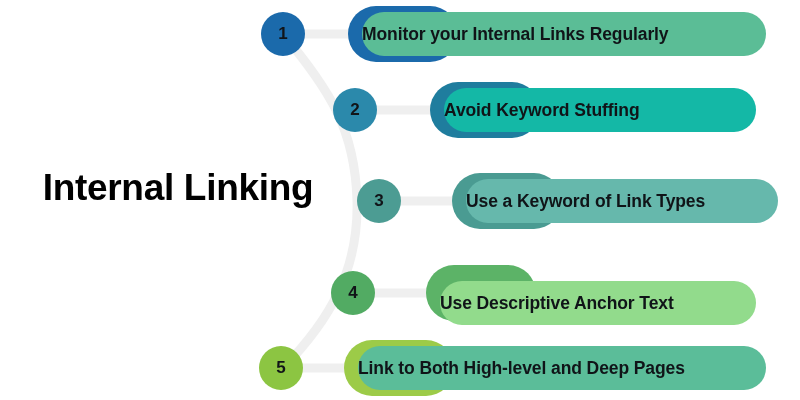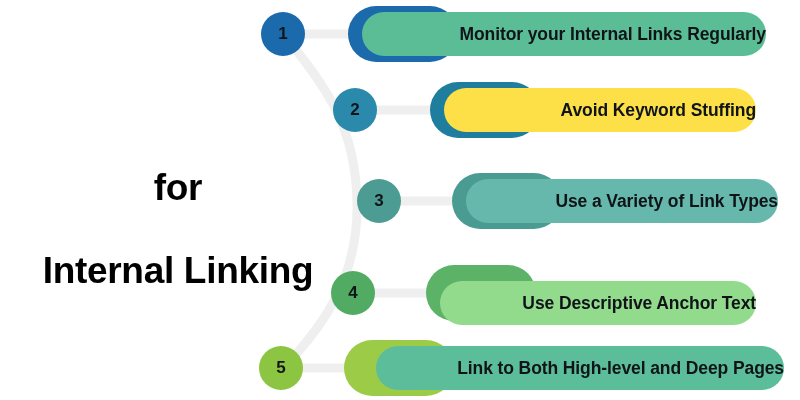--- a/index.html
+++ b/index.html
@@ -61,38 +61,37 @@
   .pill-shadow {
     position: absolute;
     border-radius: 40px;
     z-index: 2;
   }
   .pill-main {
     position: absolute;
     border-radius: 40px;
     display: flex;
     align-items: center;
-    justify-content: flex-end;
+    justify-content: flex-start;
     z-index: 3;
   }
   .pill-label {
     font-size: 17.5px;
     font-weight: bold;
     color: #101418;
     white-space: nowrap;
     letter-spacing: -0.1px;
   }
 </style>
 </head>
 <body>
 
 <div id="canvas" style="background: rgb(255, 255, 255);">
 
   <div id="title" style="color: rgb(0, 0, 0);">
-    <div>for</div>
     <div>Internal Linking</div>
   </div>
 
   <svg id="connectors" viewBox="0 0 800 400" xmlns="http://www.w3.org/2000/svg">
     <path id="arcPath" d="M 283 34 C 330 90 355 130 357 200 C 359 270 330 320 283 368" fill="none" stroke="#efefef" stroke-width="9" stroke-linecap="round"></path>
     <line id="stub1" x1="300" y1="34" x2="372" y2="34" stroke="#efefef" stroke-width="9" stroke-linecap="round"></line>
     <line id="stub2" x1="372" y1="110" x2="442" y2="110" stroke="#efefef" stroke-width="9" stroke-linecap="round"></line>
     <line id="stub3" x1="396" y1="201" x2="462" y2="201" stroke="#efefef" stroke-width="9" stroke-linecap="round"></line>
     <line id="stub4" x1="370" y1="293" x2="436" y2="293" stroke="#efefef" stroke-width="9" stroke-linecap="round"></line>
     <line id="stub5" x1="298" y1="368" x2="368" y2="368" stroke="#efefef" stroke-width="9" stroke-linecap="round"></line>
@@ -106,48 +105,48 @@
     <div class="pill-main" style="left: 362px; top: 12px; width: 404px; height: 44px; background: rgb(91, 189, 150);">
       <span class="pill-label">Monitor your Internal Links Regularly</span>
     </div>
   </div>
 
   <div class="row" style="left:0; top:0;">
     <div class="num-circle" style="left: 333px; top: 88px; width: 44px; height: 44px; background: rgb(43, 137, 171);">
       <span>2</span>
     </div>
     <div class="pill-shadow" style="left: 430px; top: 82px; width: 110px; height: 56px; background: rgb(31, 125, 158);"></div>
-    <div class="pill-main" style="left: 444px; top: 88px; width: 312px; height: 44px; background: #fde047;">
+    <div class="pill-main" style="left: 444px; top: 88px; width: 312px; height: 44px; background: #14b8a6;">
       <span class="pill-label">Avoid Keyword Stuffing</span>
     </div>
   </div>
 
   <div class="row" style="left:0; top:0;">
     <div class="num-circle" style="left: 357px; top: 179px; width: 44px; height: 44px; background: rgb(76, 156, 147);">
       <span>3</span>
     </div>
     <div class="pill-shadow" style="left: 452px; top: 173px; width: 110px; height: 56px; background: rgb(74, 155, 146);"></div>
     <div class="pill-main" style="left: 466px; top: 179px; width: 312px; height: 44px; background: rgb(102, 184, 172);">
-      <span class="pill-label">Use a Variety of Link Types</span>
+      <span class="pill-label">Use a Keyword of Link Types</span>
     </div>
   </div>
 
   <div class="row" style="left:0; top:0;">
     <div class="num-circle" style="left: 331px; top: 271px; width: 44px; height: 44px; background: rgb(82, 171, 99);">
       <span>4</span>
     </div>
     <div class="pill-shadow" style="left: 426px; top: 265px; width: 110px; height: 56px; background: rgb(92, 179, 103);"></div>
     <div class="pill-main" style="left: 440px; top: 271px; width: 316px; height: 44px; background: rgb(146, 219, 140); margin-top: 10px;">
       <span class="pill-label">Use Descriptive Anchor Text</span>
     </div>
   </div>
 
   <div class="row" style="left:0; top:0;">
     <div class="num-circle" style="left: 259px; top: 346px; width: 44px; height: 44px; background: rgb(140, 197, 66);">
       <span>5</span>
     </div>
     <div class="pill-shadow" style="left: 344px; top: 340px; width: 110px; height: 56px; background: rgb(156, 203, 72);"></div>
-    <div class="pill-main" style="left: 376px; top: 346px; width: 408px; height: 44px; background: rgb(91, 189, 153);">
+    <div class="pill-main" style="left: 358px; top: 346px; width: 408px; height: 44px; background: rgb(91, 189, 153);">
       <span class="pill-label">Link to Both High-level and Deep Pages</span>
     </div>
   </div>
 
 </div>
 
 </body></html>

